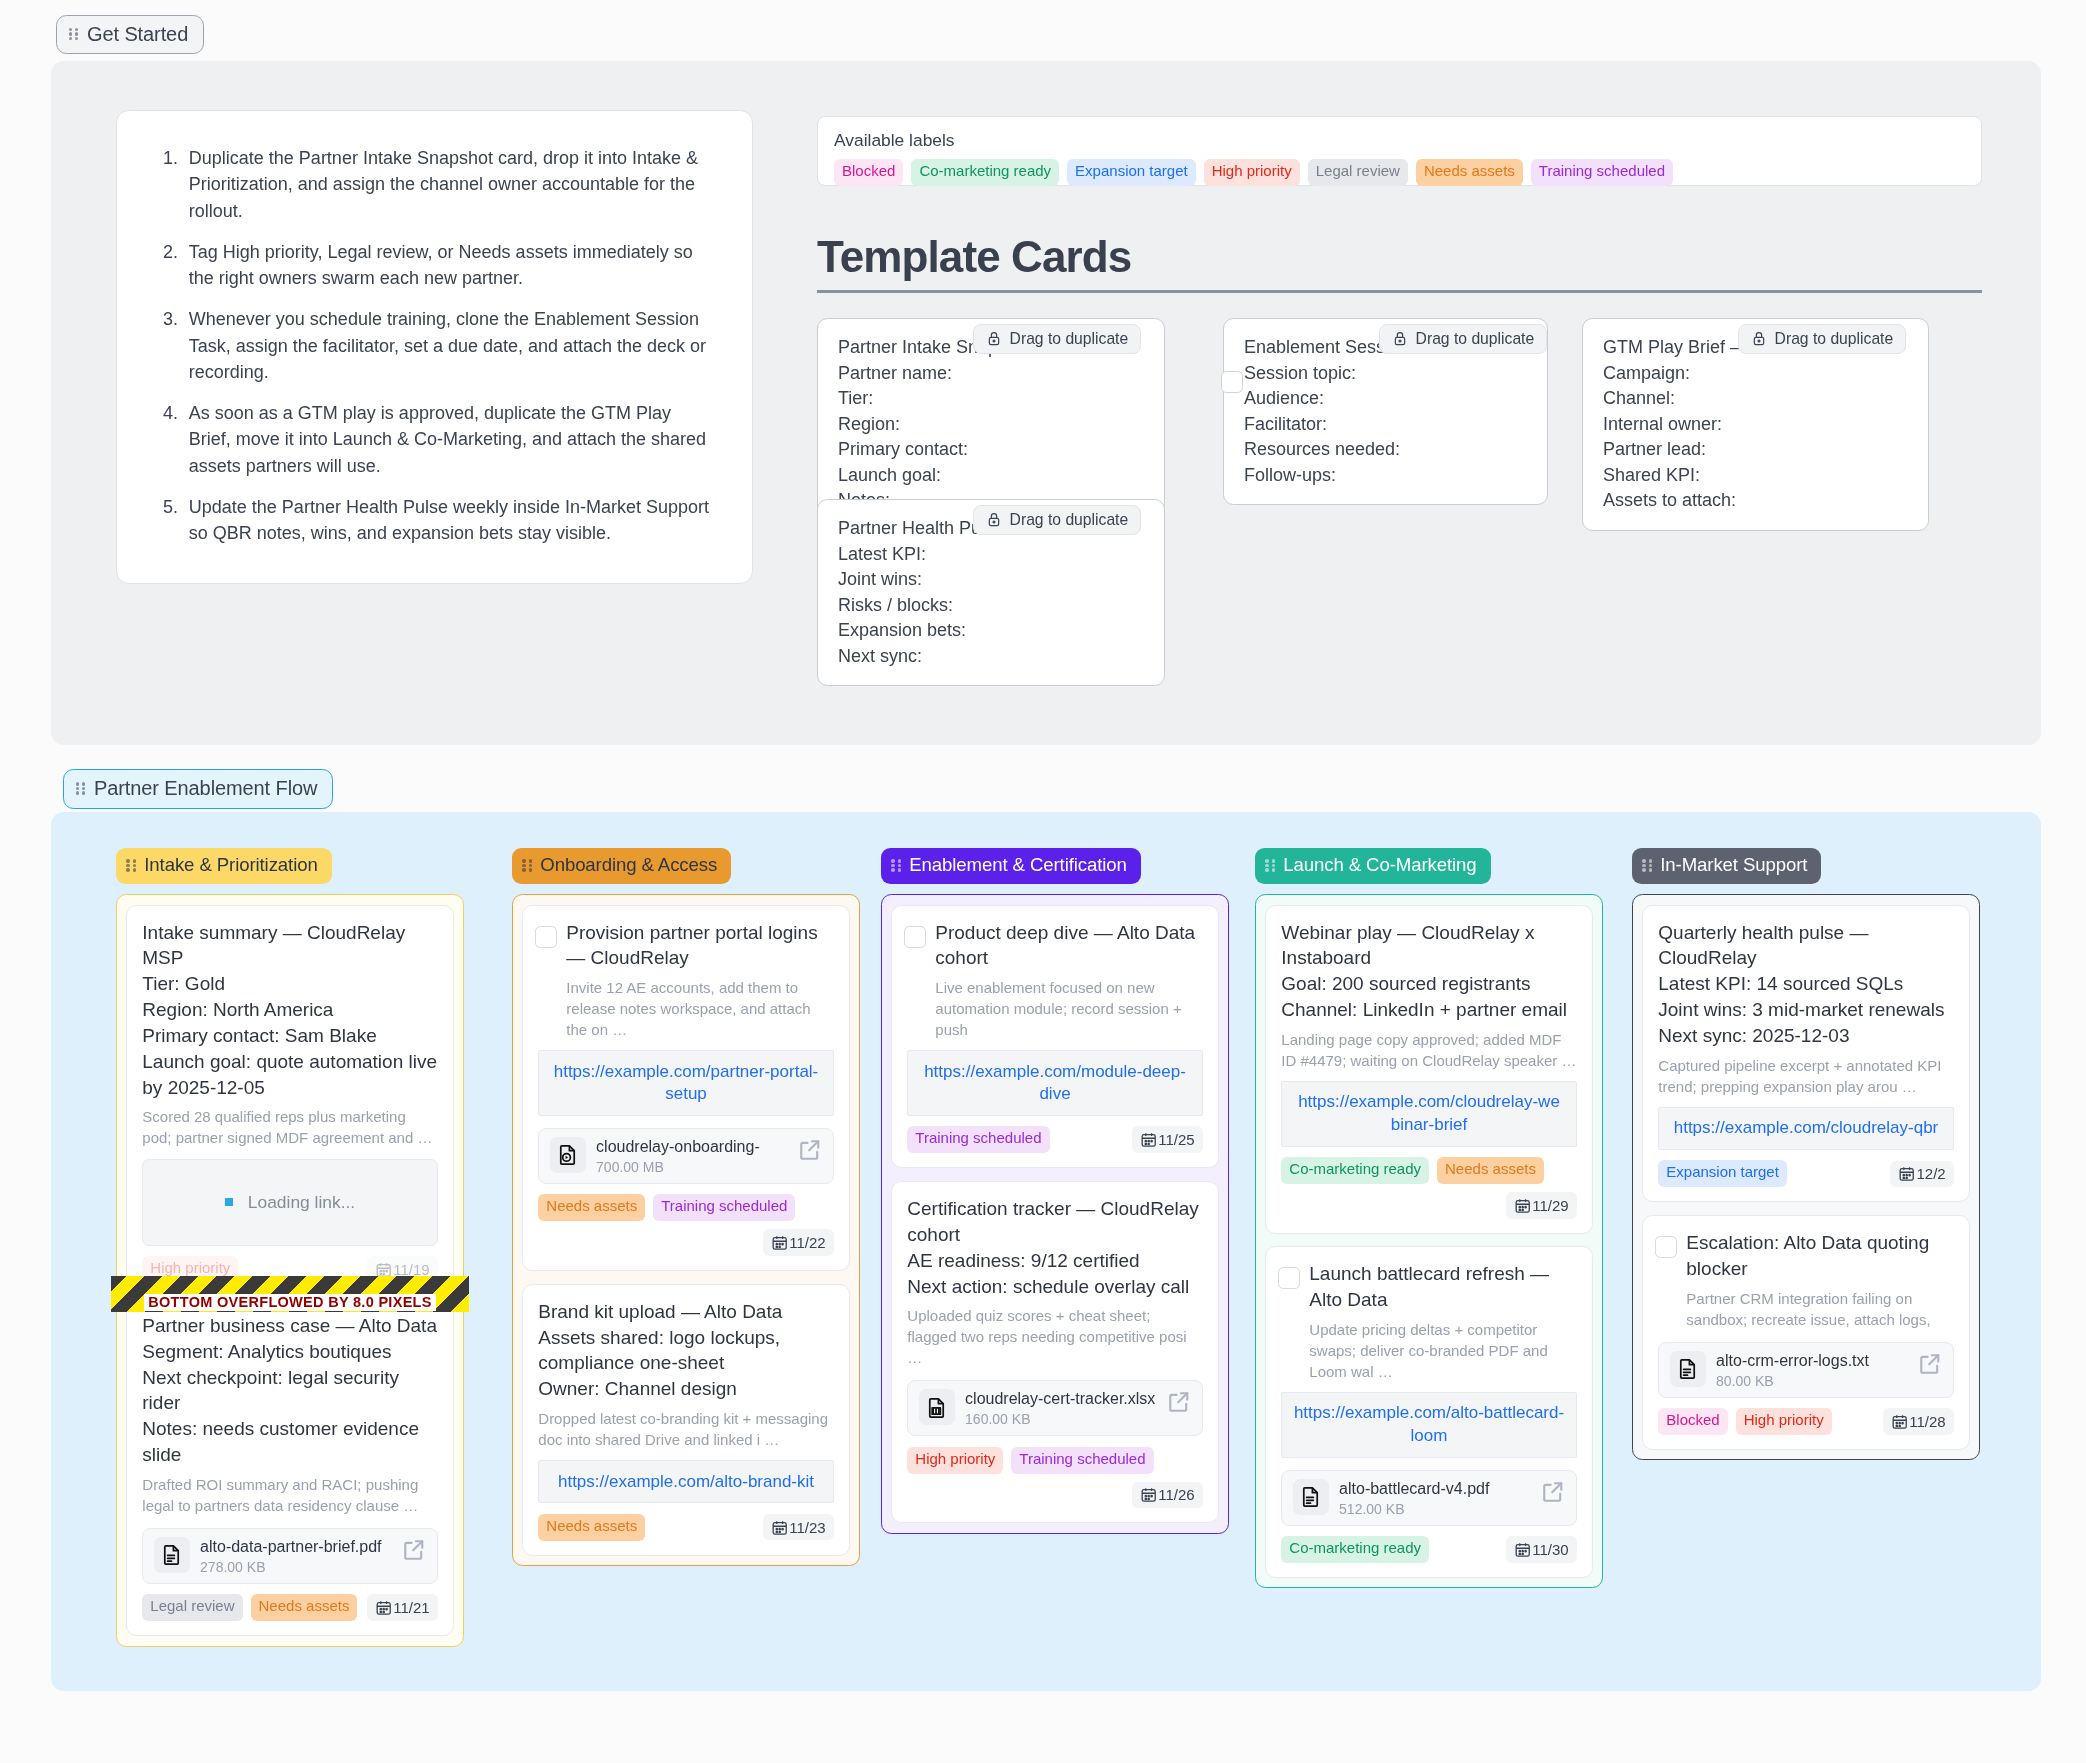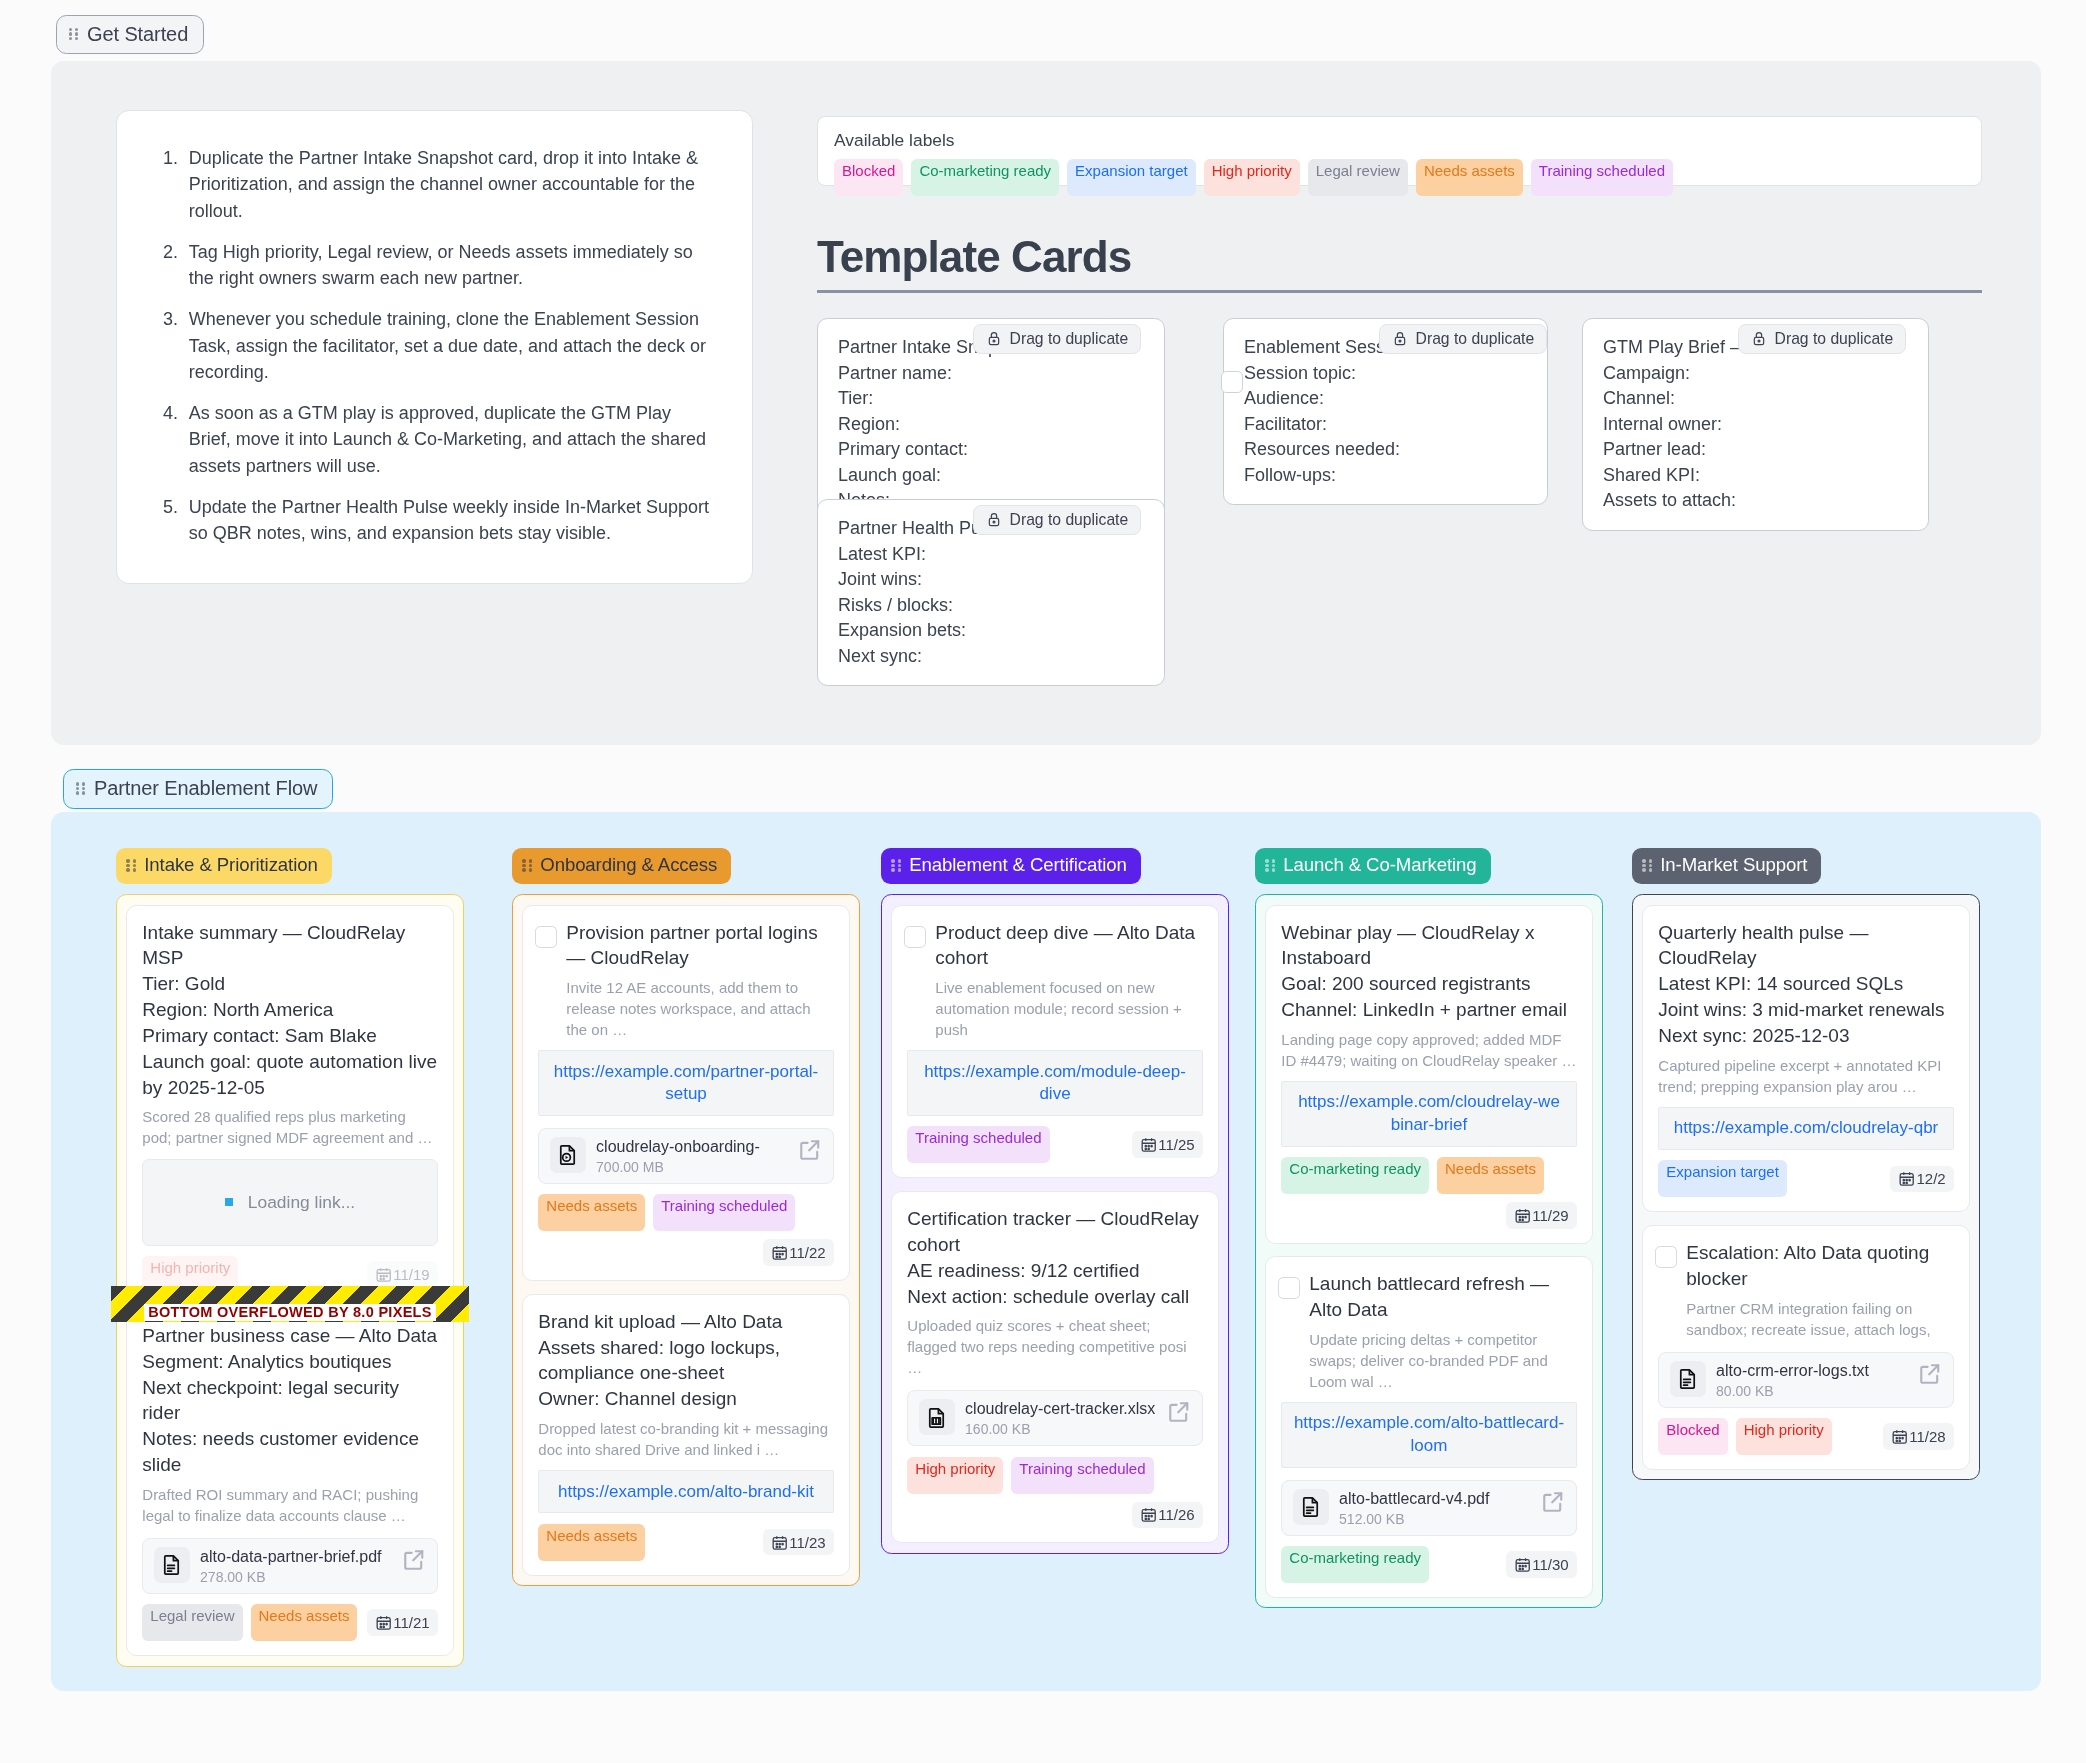--- a/index.html
+++ b/index.html
@@ -57,21 +57,21 @@
 
   
   .labels-box {
     position:absolute; left:817px; top:116px; width:1165px; height:70px;
     background:#fff; border:1.2px solid #dfe2e6; border-radius:8px;
     padding:12.8px 16px;
   }
   .labels-title { font-size:17.4px; color:#3b4250; margin-bottom:8px; }
   .labels-row { display:flex; gap:8px; flex-wrap:wrap; }
   .chip {
-    display:inline-block; border-radius:5.8px; padding:4px 8px 18px;
+    display:inline-block; border-radius:5.8px; padding:4px 8px 8px;
     font-size:15px; line-height:1; white-space:nowrap;
   }
 
   
   .tpl-heading {
     position:absolute; left:817px; top:232px;
     font-size:44px; font-weight:700; letter-spacing:-0.9px; color:#39404e;
   }
   .tpl-rule {
     position:absolute; left:817px; top:290px; width:1165px; height:2.9px; background:#8b91a3;
@@ -338,21 +338,21 @@
               <div class="hazard">
                 <span>BOTTOM OVERFLOWED BY 8.0 PIXELS</span>
               </div>
             </div>
           </div>
           <div class="card">
             <div class="card-title">Partner business case — Alto Data
 Segment: Analytics boutiques
 Next checkpoint: legal security rider
 Notes: needs customer evidence slide</div>
-            <div class="card-desc">Drafted ROI summary and RACI; pushing legal to finalize data accounts clause …</div>
+            <div class="card-desc">Drafted ROI summary and RACI; pushing legal to partners data residency clause …</div>
             <div class="attach">
               <span class="attach-ico">
                 <svg viewBox="0 0 24 24" width="23" height="23" fill="none" stroke="#111" stroke-width="1.8" stroke-linejoin="round">
                   <path d="M6 3h8l5 5v13a1 1 0 0 1-1 1H6a1 1 0 0 1-1-1V4a1 1 0 0 1 1-1z"></path>
                   <path d="M14 3v5h5"></path>
                   <path d="M8 13h7M8 16h7M8 19h4" stroke-linecap="round"></path>
                 </svg>
               </span>
               <span class="attach-meta"><span class="attach-name">alto-data-partner-brief.pdf</span><div class="attach-size">278.00 KB</div></span>
               <svg class="ext-ico" viewBox="0 0 24 24" fill="none" stroke="#8b91a3" stroke-width="2" stroke-linecap="round" stroke-linejoin="round">

